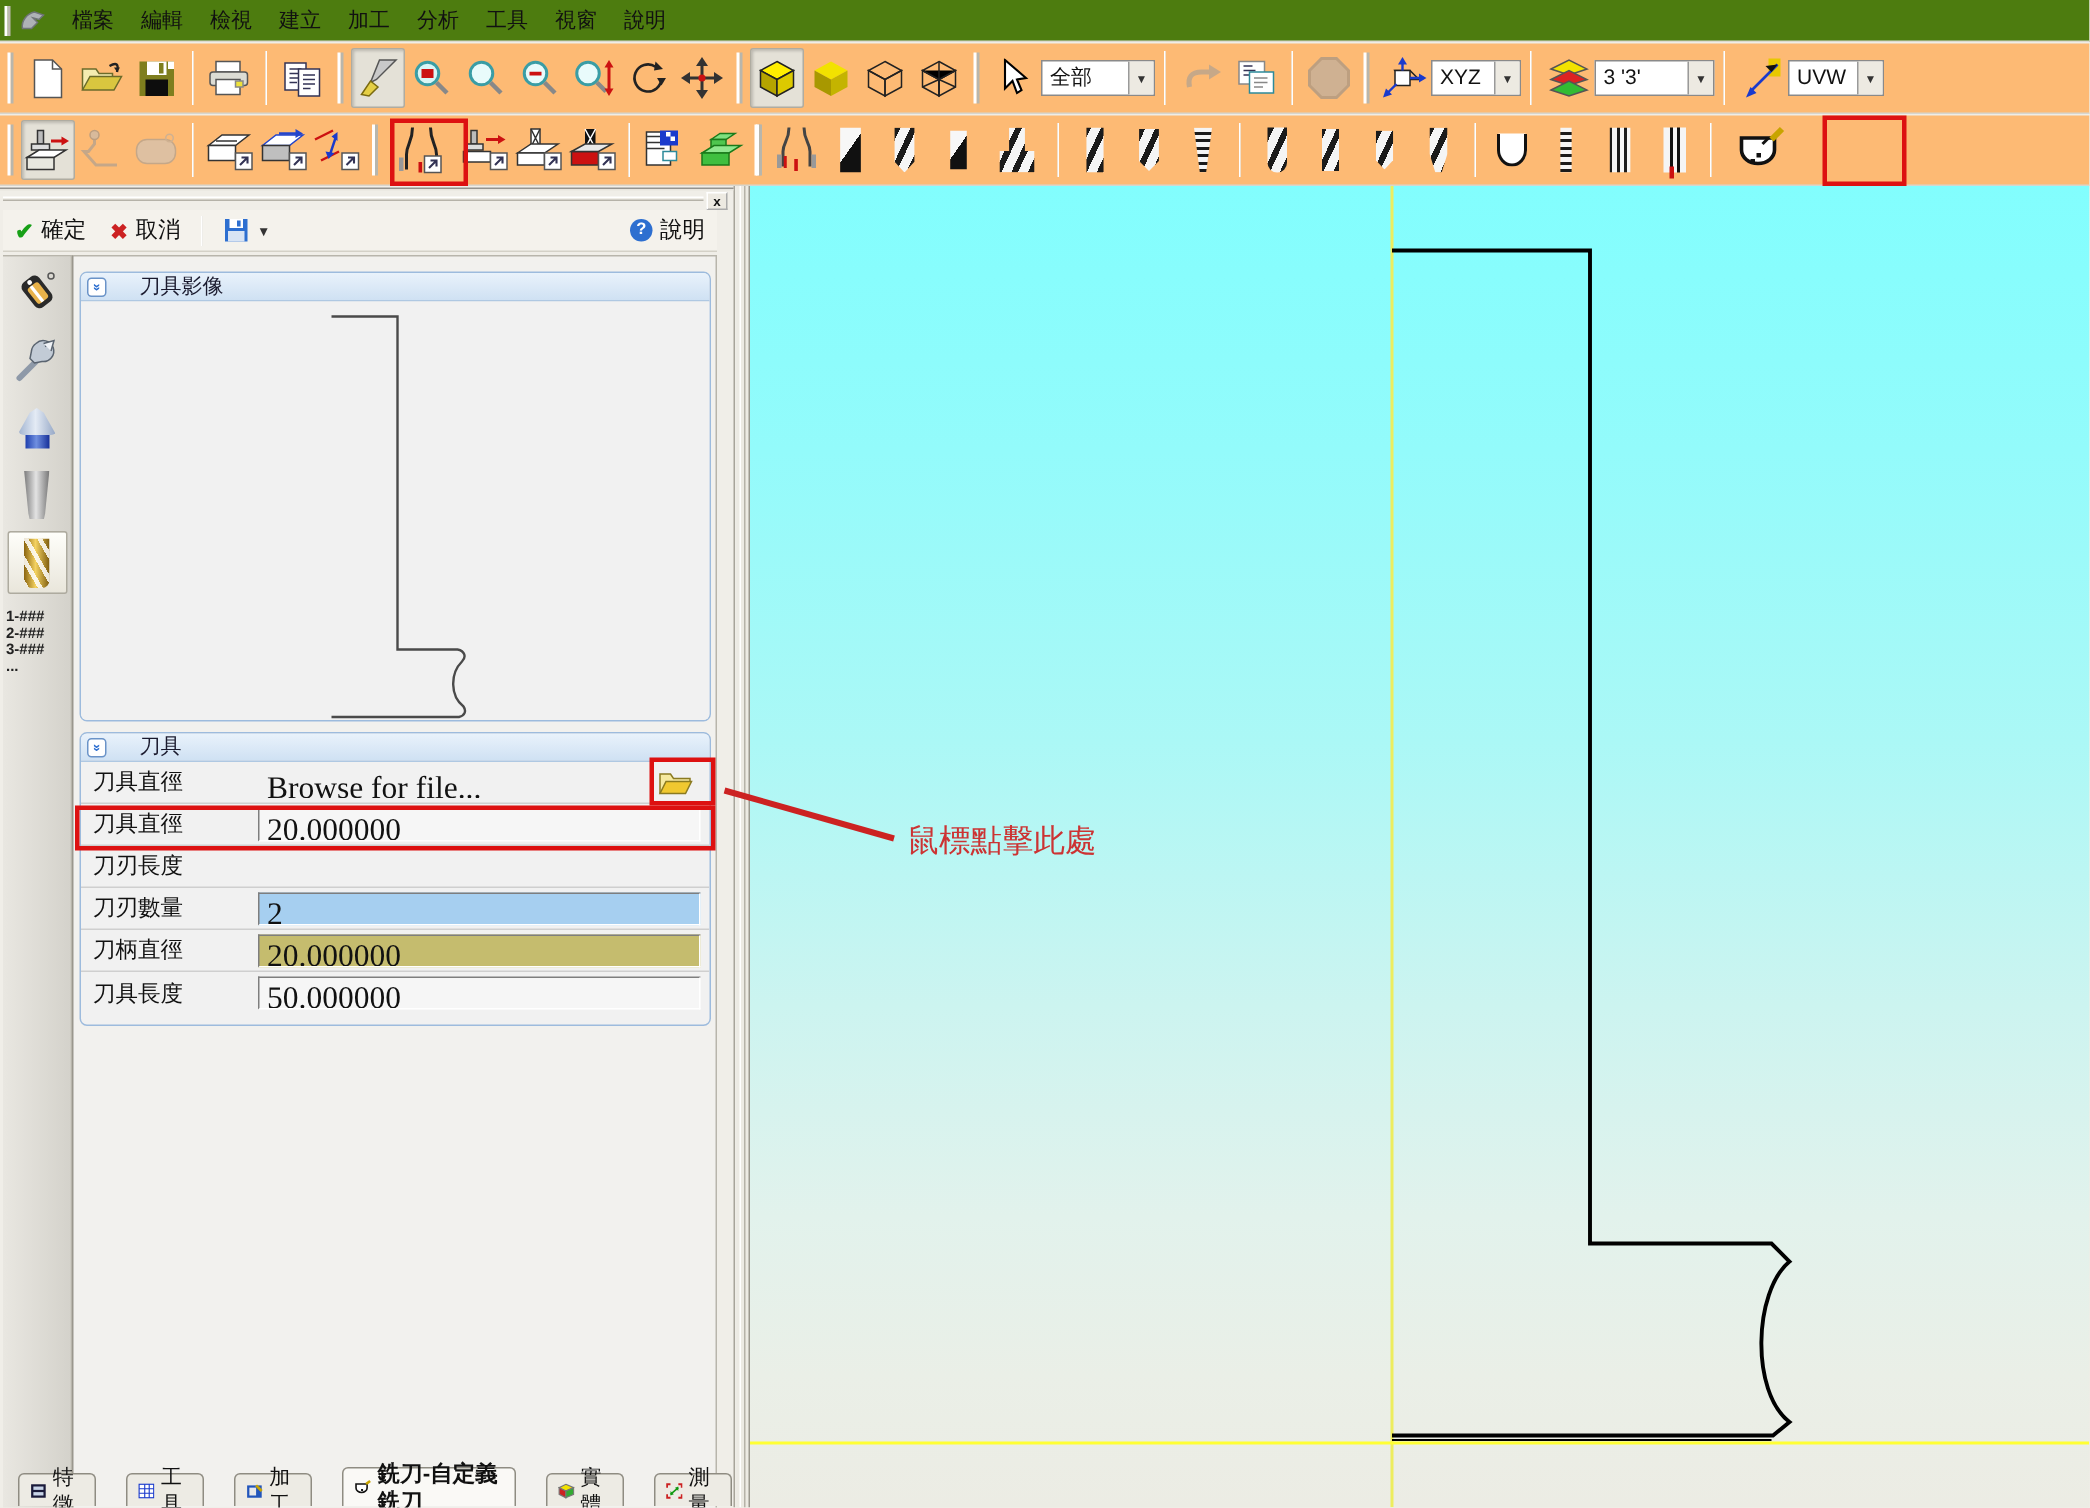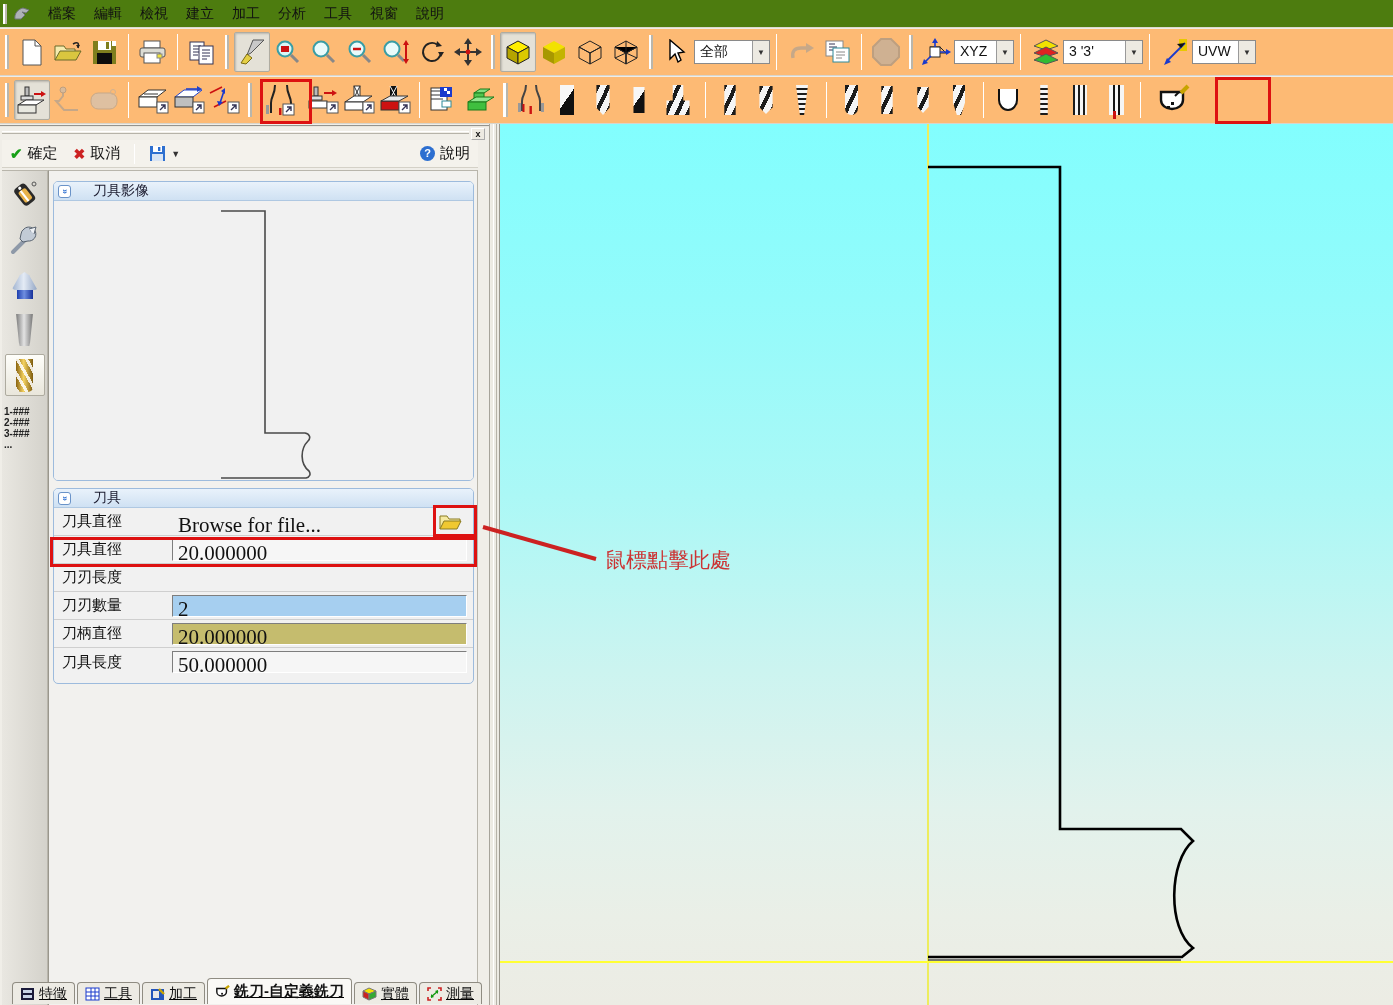--- a/index.html
+++ b/index.html
@@ -80,21 +80,21 @@
   .frow { display:flex; height:28px; border-bottom:1px solid #CFCFCF; align-items:center; }
   .frow:last-child { border-bottom:none; }
   .flabel { width:118px; padding-left:8px; font-family:"Liberation Serif", serif; font-size:15px; color:#111; flex:none; }
   .fval { flex:1; margin-right:6px; height:22px; border:1px solid; border-color:#7E7E7E #FFFFFF #FFFFFF #7E7E7E; background:#F6F6F6; font-family:"Liberation Serif", serif; font-size:21px; color:#111; padding:1px 5px; white-space:nowrap; overflow:hidden; }
   .fval.plain { border-color:transparent; background:transparent; }
   .fval.blue { background:#A6CFF0; }
   .fval.olive { background:#C5BC6E; }
   .browse-btn { width:30px; height:24px; margin-right:8px; display:flex; align-items:center; justify-content:center; flex:none; }
 
   
-  .tabbar { position:absolute; left:2px; top:852px; width:486px; height:28px; display:flex; align-items:flex-end; gap:2px; padding-left:10px;text-decoration:underline; }
+  .tabbar { position:absolute; left:2px; top:852px; width:486px; height:28px; display:flex; align-items:flex-end; gap:20px; padding-left:10px; }
   .tab { height:22px; display:flex; align-items:center; gap:4px; padding:0 7px; background:#EDEBE4; border:1px solid #8F8C82; border-bottom:none; border-radius:4px 4px 0 0; font-size:14px; color:#111; }
   .tab.active { height:26px; background:#FAF9F6; font-weight:bold; font-size:15px; }
   .tab-ico { width:15px; height:14px; display:inline-block; }
 
   
   .splitter { left:491px; top:124px; width:9px; height:881px; background:#ECEAE3; border-right:1px solid #9a978d; }
   .splitter::before { content:""; position:absolute; left:2px; top:0; bottom:0; width:2px; border-left:1px solid #fff; border-right:1px solid #B5B2A8; }
   .canvas { left:500px; top:124px; width:893px; height:881px; background:linear-gradient(180deg,#82FEFE 0%,#93FBFB 20%,#ABF8F6 42%,#CCF4F0 62%,#E2F2EC 78%,#EAEFE7 90%,#ECECE4 100%); overflow:hidden; }
   .canvas svg { position:absolute; left:0; top:0; }
 

